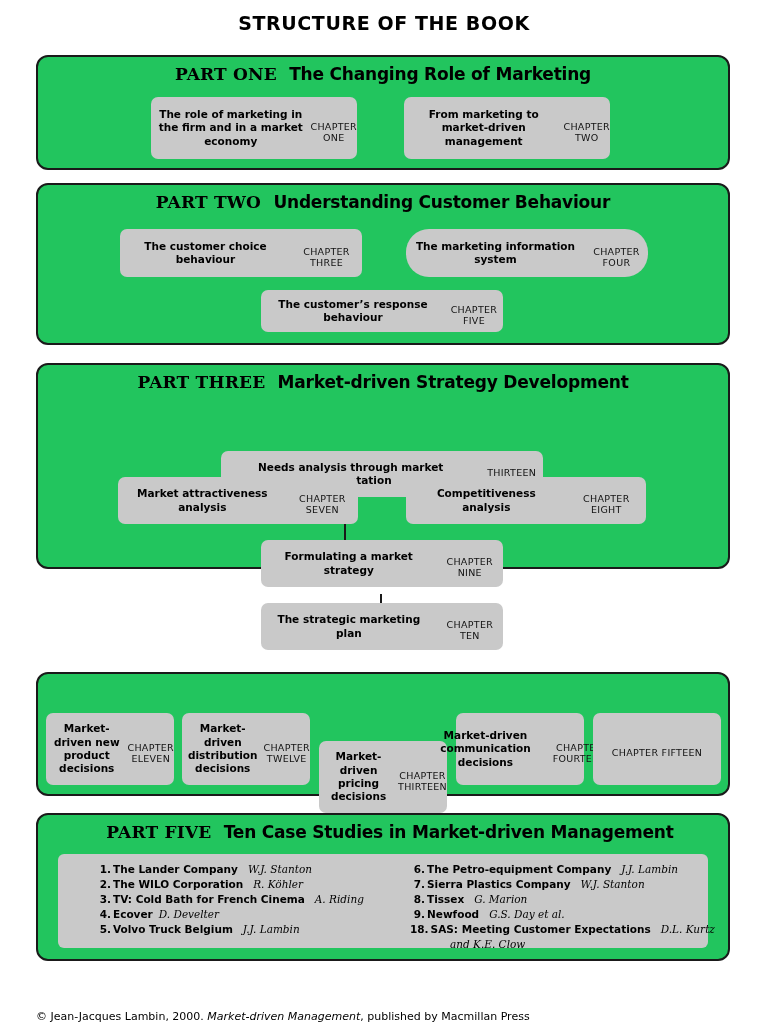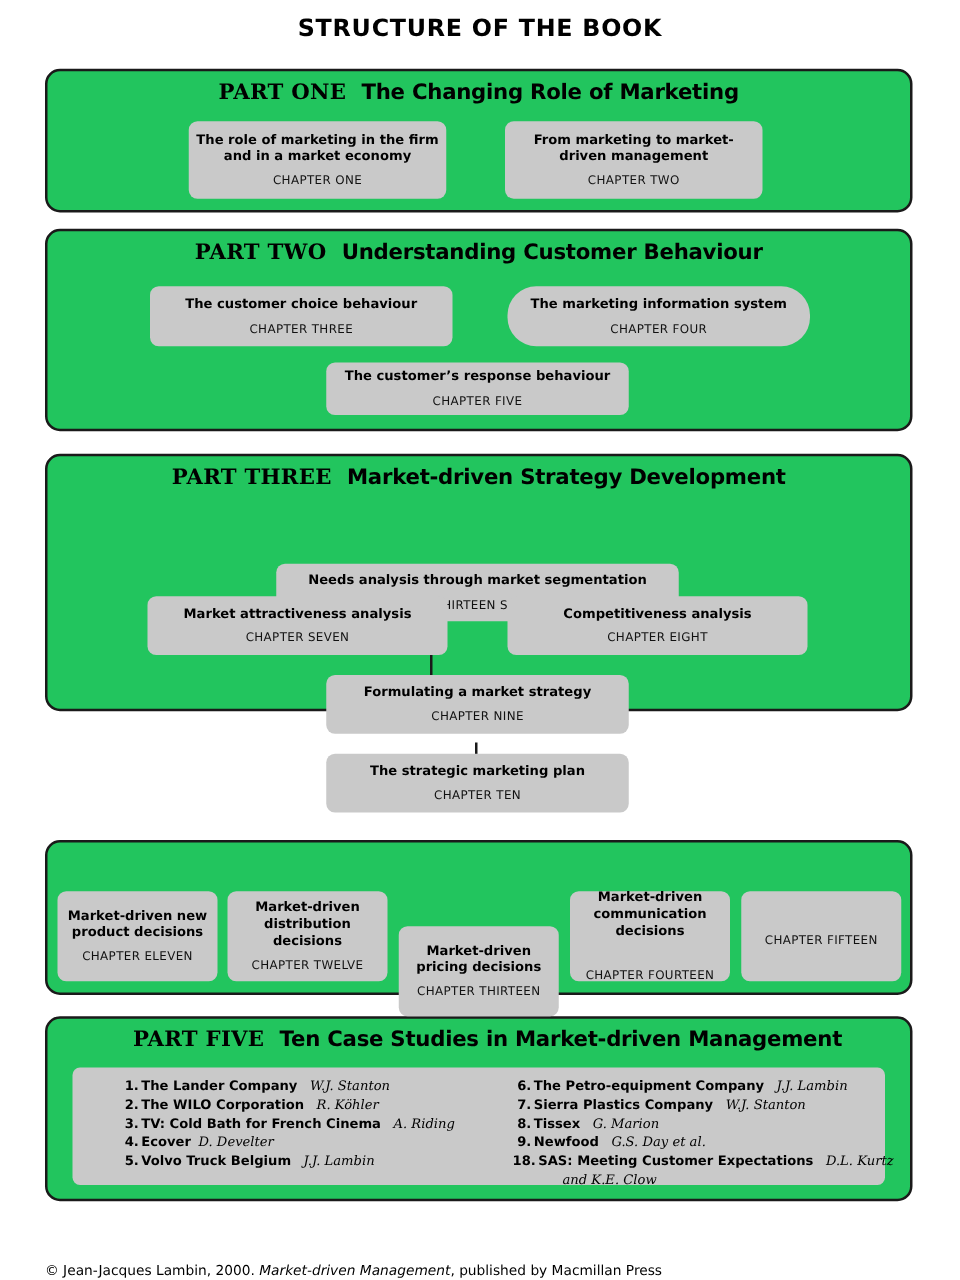--- a/index.html
+++ b/index.html
@@ -65,21 +65,20 @@
   }
 
   
   .chbox {
     position: absolute;
     background: #c9c9c9;
     border-radius: 7px;
     box-sizing: border-box;
     text-align: center;
     display: flex;
-    flex-direction: column;
     justify-content: center;
     align-items: center;
     z-index: 2;
   }
   .chbox .ch-title {
     font-family: "DejaVu Sans", sans-serif;
     font-weight: bold;
     font-size: 10.5px;
     line-height: 1.28;
     color: #000;

